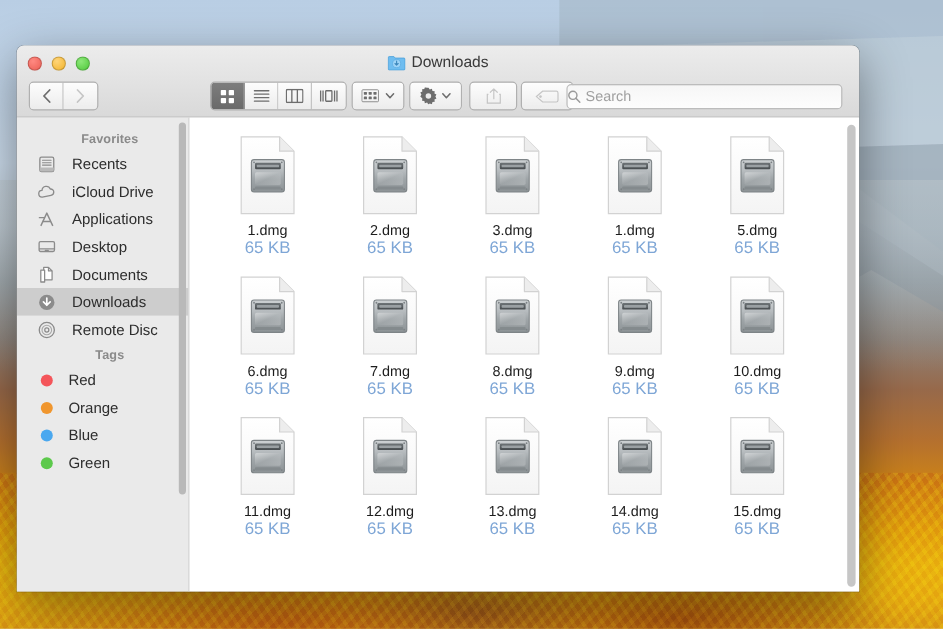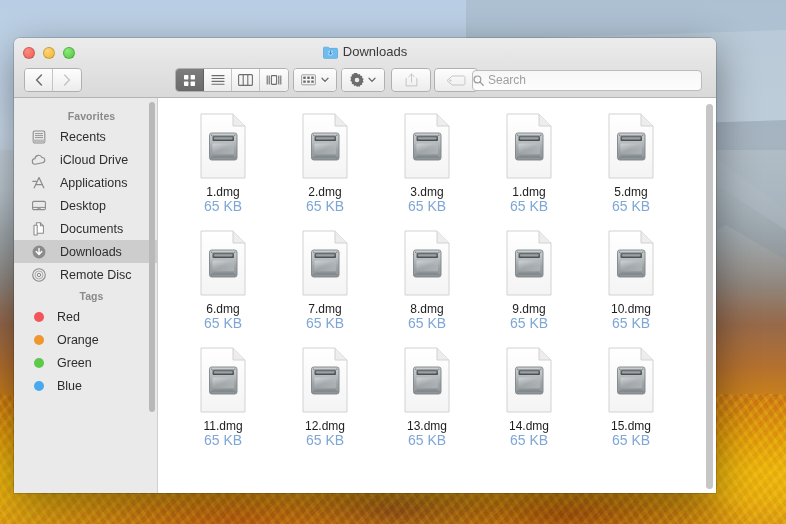--- a/index.html
+++ b/index.html
@@ -493,26 +493,26 @@
 
       <div class="sb-item">
         <span class="tag-dot" style="background:#f4555a"></span>
         <span>Red</span>
       </div>
       <div class="sb-item">
         <span class="tag-dot" style="background:#f0962e"></span>
         <span>Orange</span>
       </div>
       <div class="sb-item">
+        <span class="tag-dot" style="background:#4aa8ef"></span>
+        <span>Blue</span>
+      </div>
+      <div class="sb-item">
         <span class="tag-dot" style="background:#5cc94b"></span>
         <span>Green</span>
-      </div>
-      <div class="sb-item">
-        <span class="tag-dot" style="background:#4aa8ef"></span>
-        <span>Blue</span>
       </div>
 
       <div id="sidebar-scrollbar"></div>
     </div>
 
     <div id="content">
       <div id="file-grid">
           <div class="file-cell">
   <svg class="file-icon" viewBox="0 0 56 68">
     <path d="M6 2h32l12 12v52H6z" fill="url(#dmgPaper)" stroke="#d2d2d2" stroke-width="1"></path>

